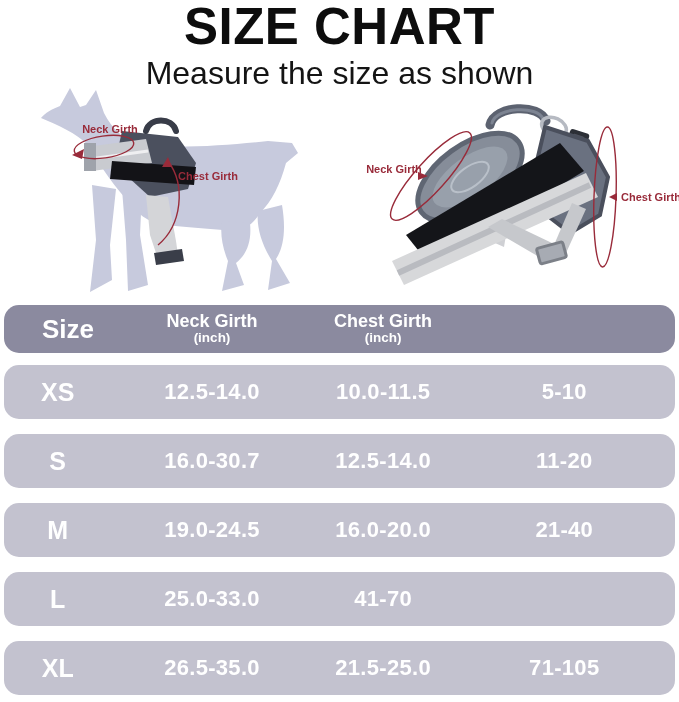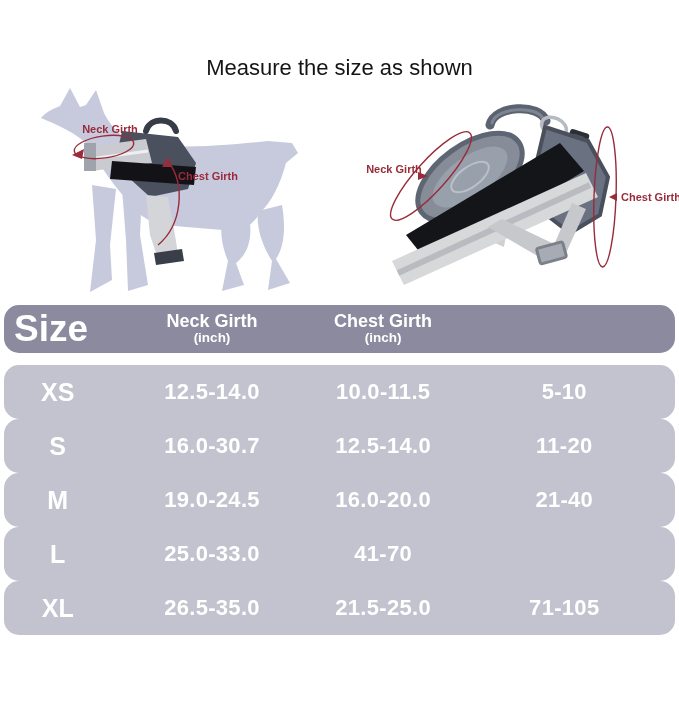--- a/index.html
+++ b/index.html
@@ -16,51 +16,52 @@
     position:relative;width:679px;height:702px;background:#ffffff;
     font-family:"Liberation Sans", sans-serif;overflow:hidden;margin:0 auto;
   }
   .title{
     position:absolute;top:0px;left:0;right:0;text-align:center;
     font-size:51px;font-weight:900;letter-spacing:0.5px;color:var(--title-text);
     line-height:1.05;
   }
   .subtitle{
     position:absolute;top:55px;left:0;right:0;text-align:center;
-    font-size:22px;font-weight:400;color:#141414;
+    font-size:32px;font-weight:400;color:#141414;
   }
   .figures{position:absolute;top:85px;left:0;width:679px;height:220px;display:flex;}
   .fig{display:block;}
   .ann-label{font:700 11px "Liberation Sans",sans-serif;fill:var(--annotation-red);}
   .ann-line{stroke:var(--annotation-red);stroke-width:1.4;fill:none;}
   .ann-arrow{fill:var(--annotation-red);}
 
   .size-table{position:absolute;top:305px;left:4px;right:4px;}
   .t-header{
     height:48px;background:var(--header-bg);border-radius:15px;
     display:grid;grid-template-columns:16% 30% 21% 33%;align-items:center;
     color:var(--table-text);margin-bottom:12px;
   }
-  .t-header .size-h{font-size:37px;font-weight:700;padding-left:10px;}
+  .t-header .size-h{font-size:26px;font-weight:700;padding-left:38px;}
   .col-h{text-align:center;line-height:1.08;}
   .col-h .t{display:block;font-size:18px;font-weight:700;}
   .col-h .s{display:block;font-size:13.5px;font-weight:700;}
   .t-row{
     height:54px;background:var(--row-bg);border-radius:15px;
     display:grid;grid-template-columns:16% 30% 21% 33%;align-items:center;
-    color:var(--table-text);
+    color:var(--table-text);margin-bottom:15px;
   }
   .t-row .c0{text-align:center;font-size:25px;font-weight:700;}
   .t-row .c{text-align:center;font-size:22px;font-weight:700;letter-spacing:0.3px;}
 </style>
 </head>
 <body>
 
 <div class="page">
 
+  <div class="title">SIZE CHART</div>
   <div class="subtitle">Measure the size as shown</div>
 
   <div class="figures">
 
     <svg class="fig" width="340" height="220" viewBox="0 0 340 220">
 
       <path style="fill:var(--dog-silhouette)" d="M 41,33 C 45,28 52,24 60,21 L 70,3 L 80,22 L 86,20 L 96,5 L 104,28
            C 112,44 124,54 138,60 C 180,64 230,60 268,56 L 292,58 L 298,68 L 286,78
            C 280,100 272,116 260,128 C 254,138 246,144 236,146
            C 210,144 185,142 165,140 C 148,138 136,128 126,114

